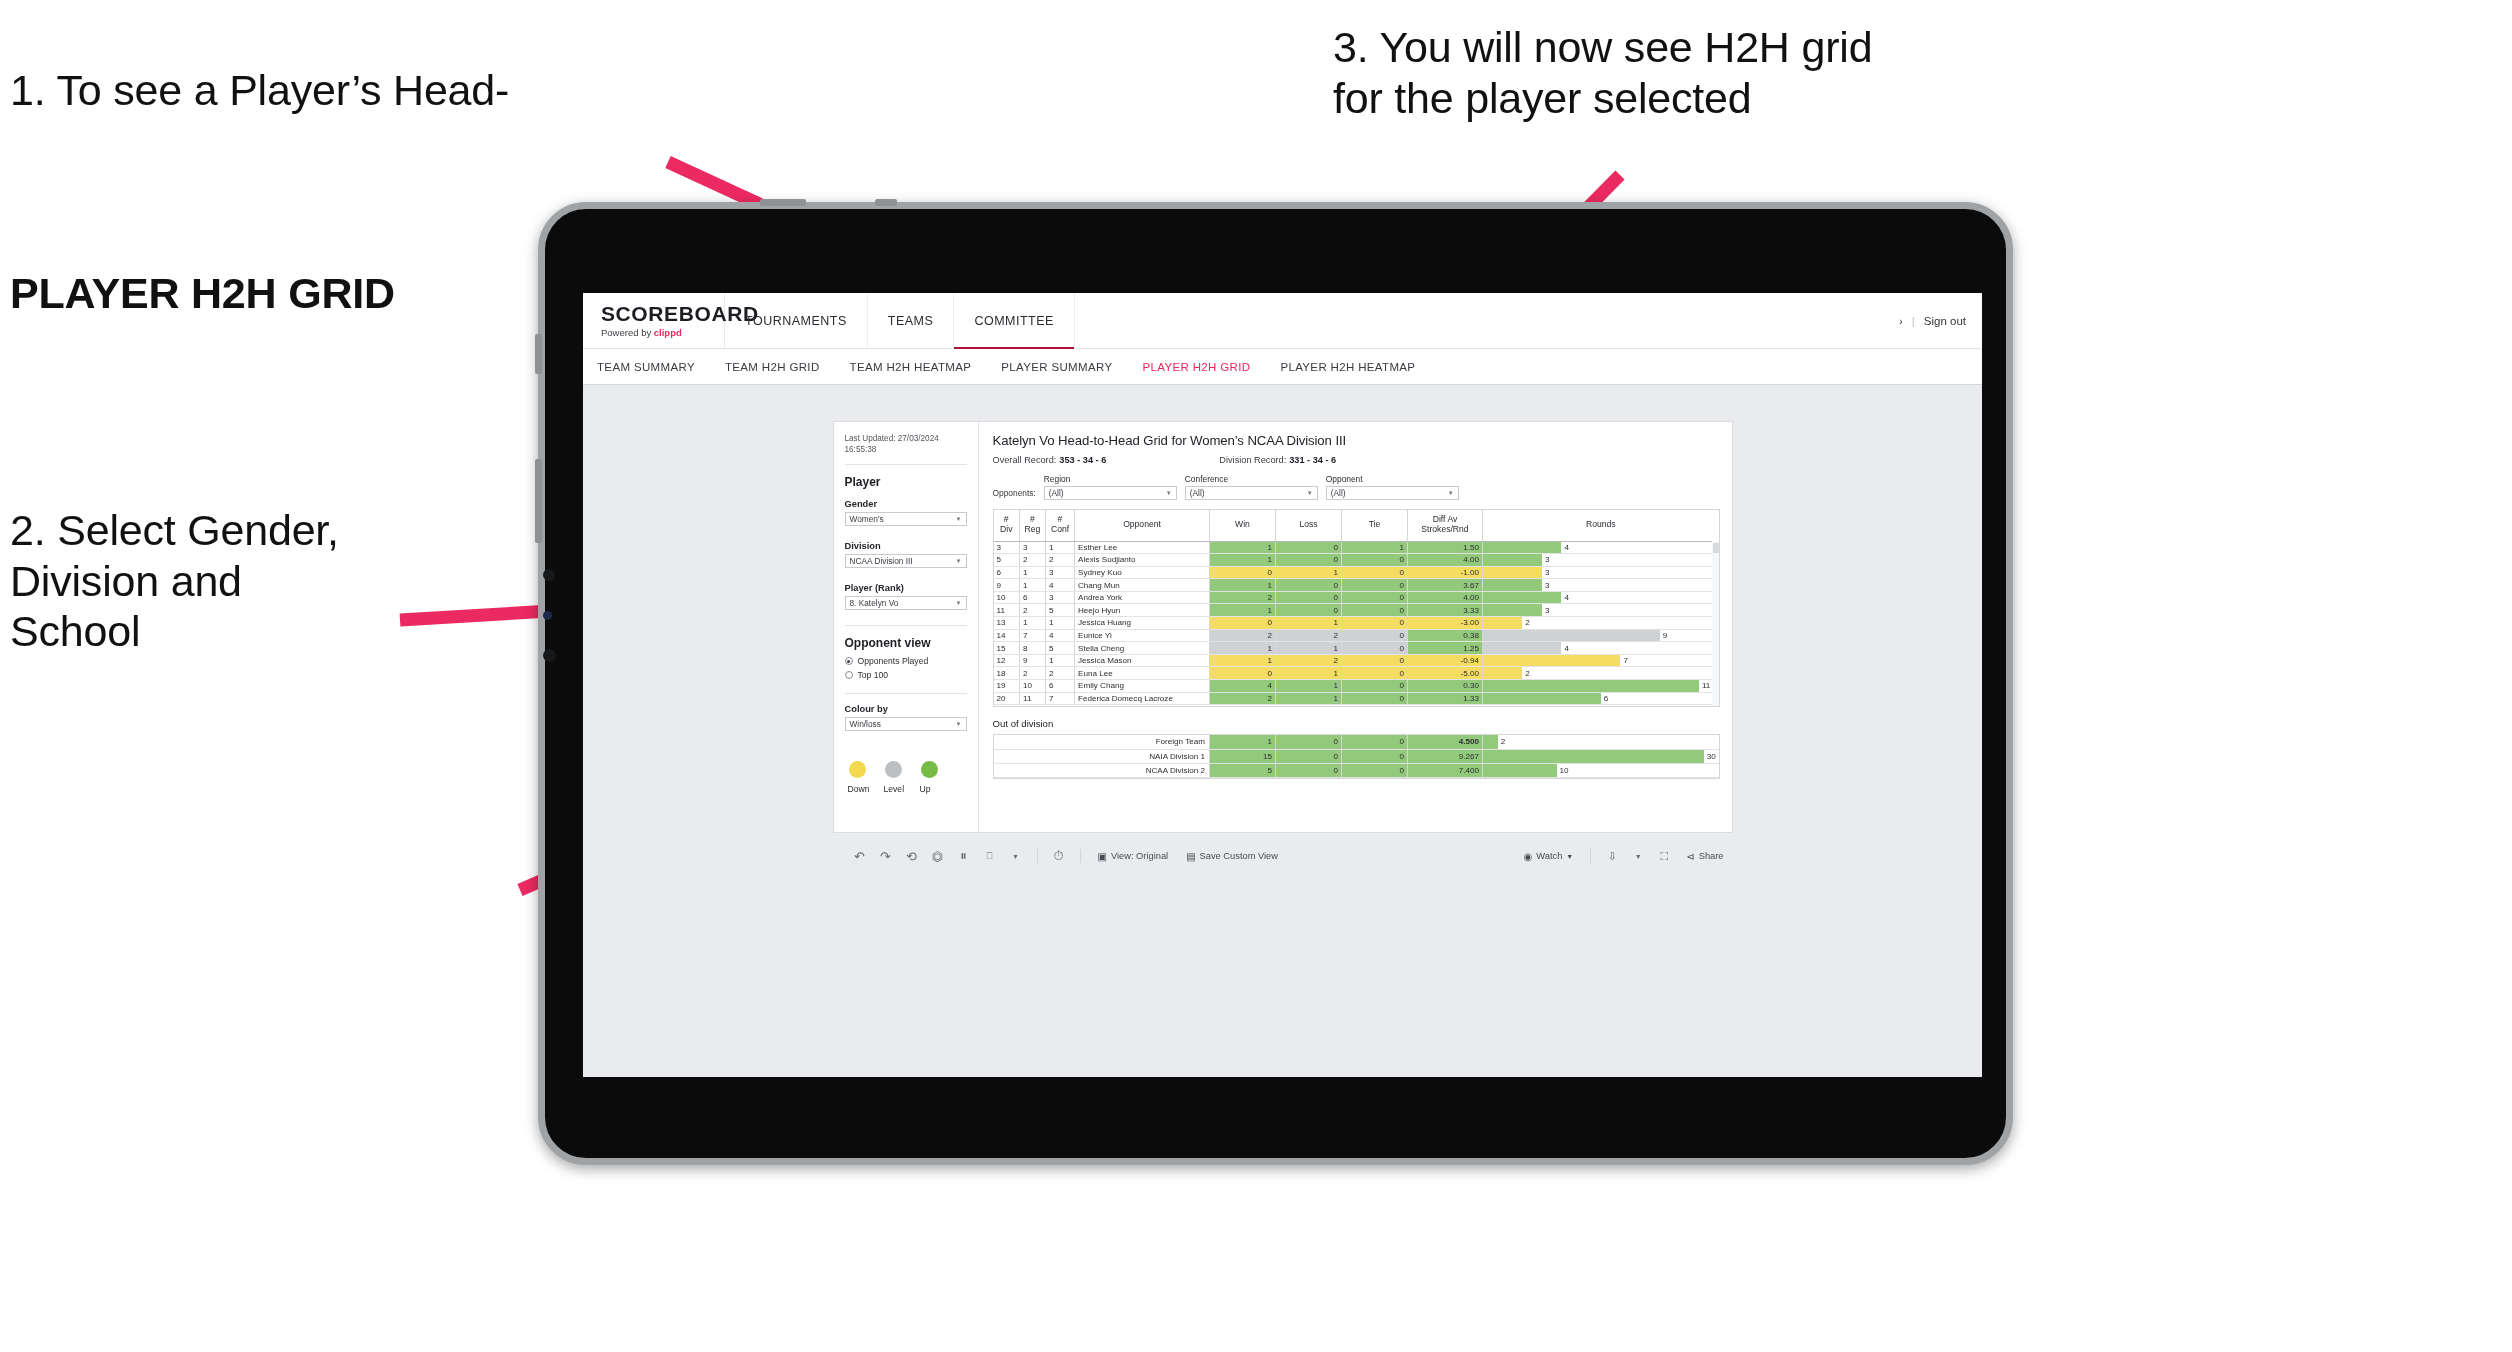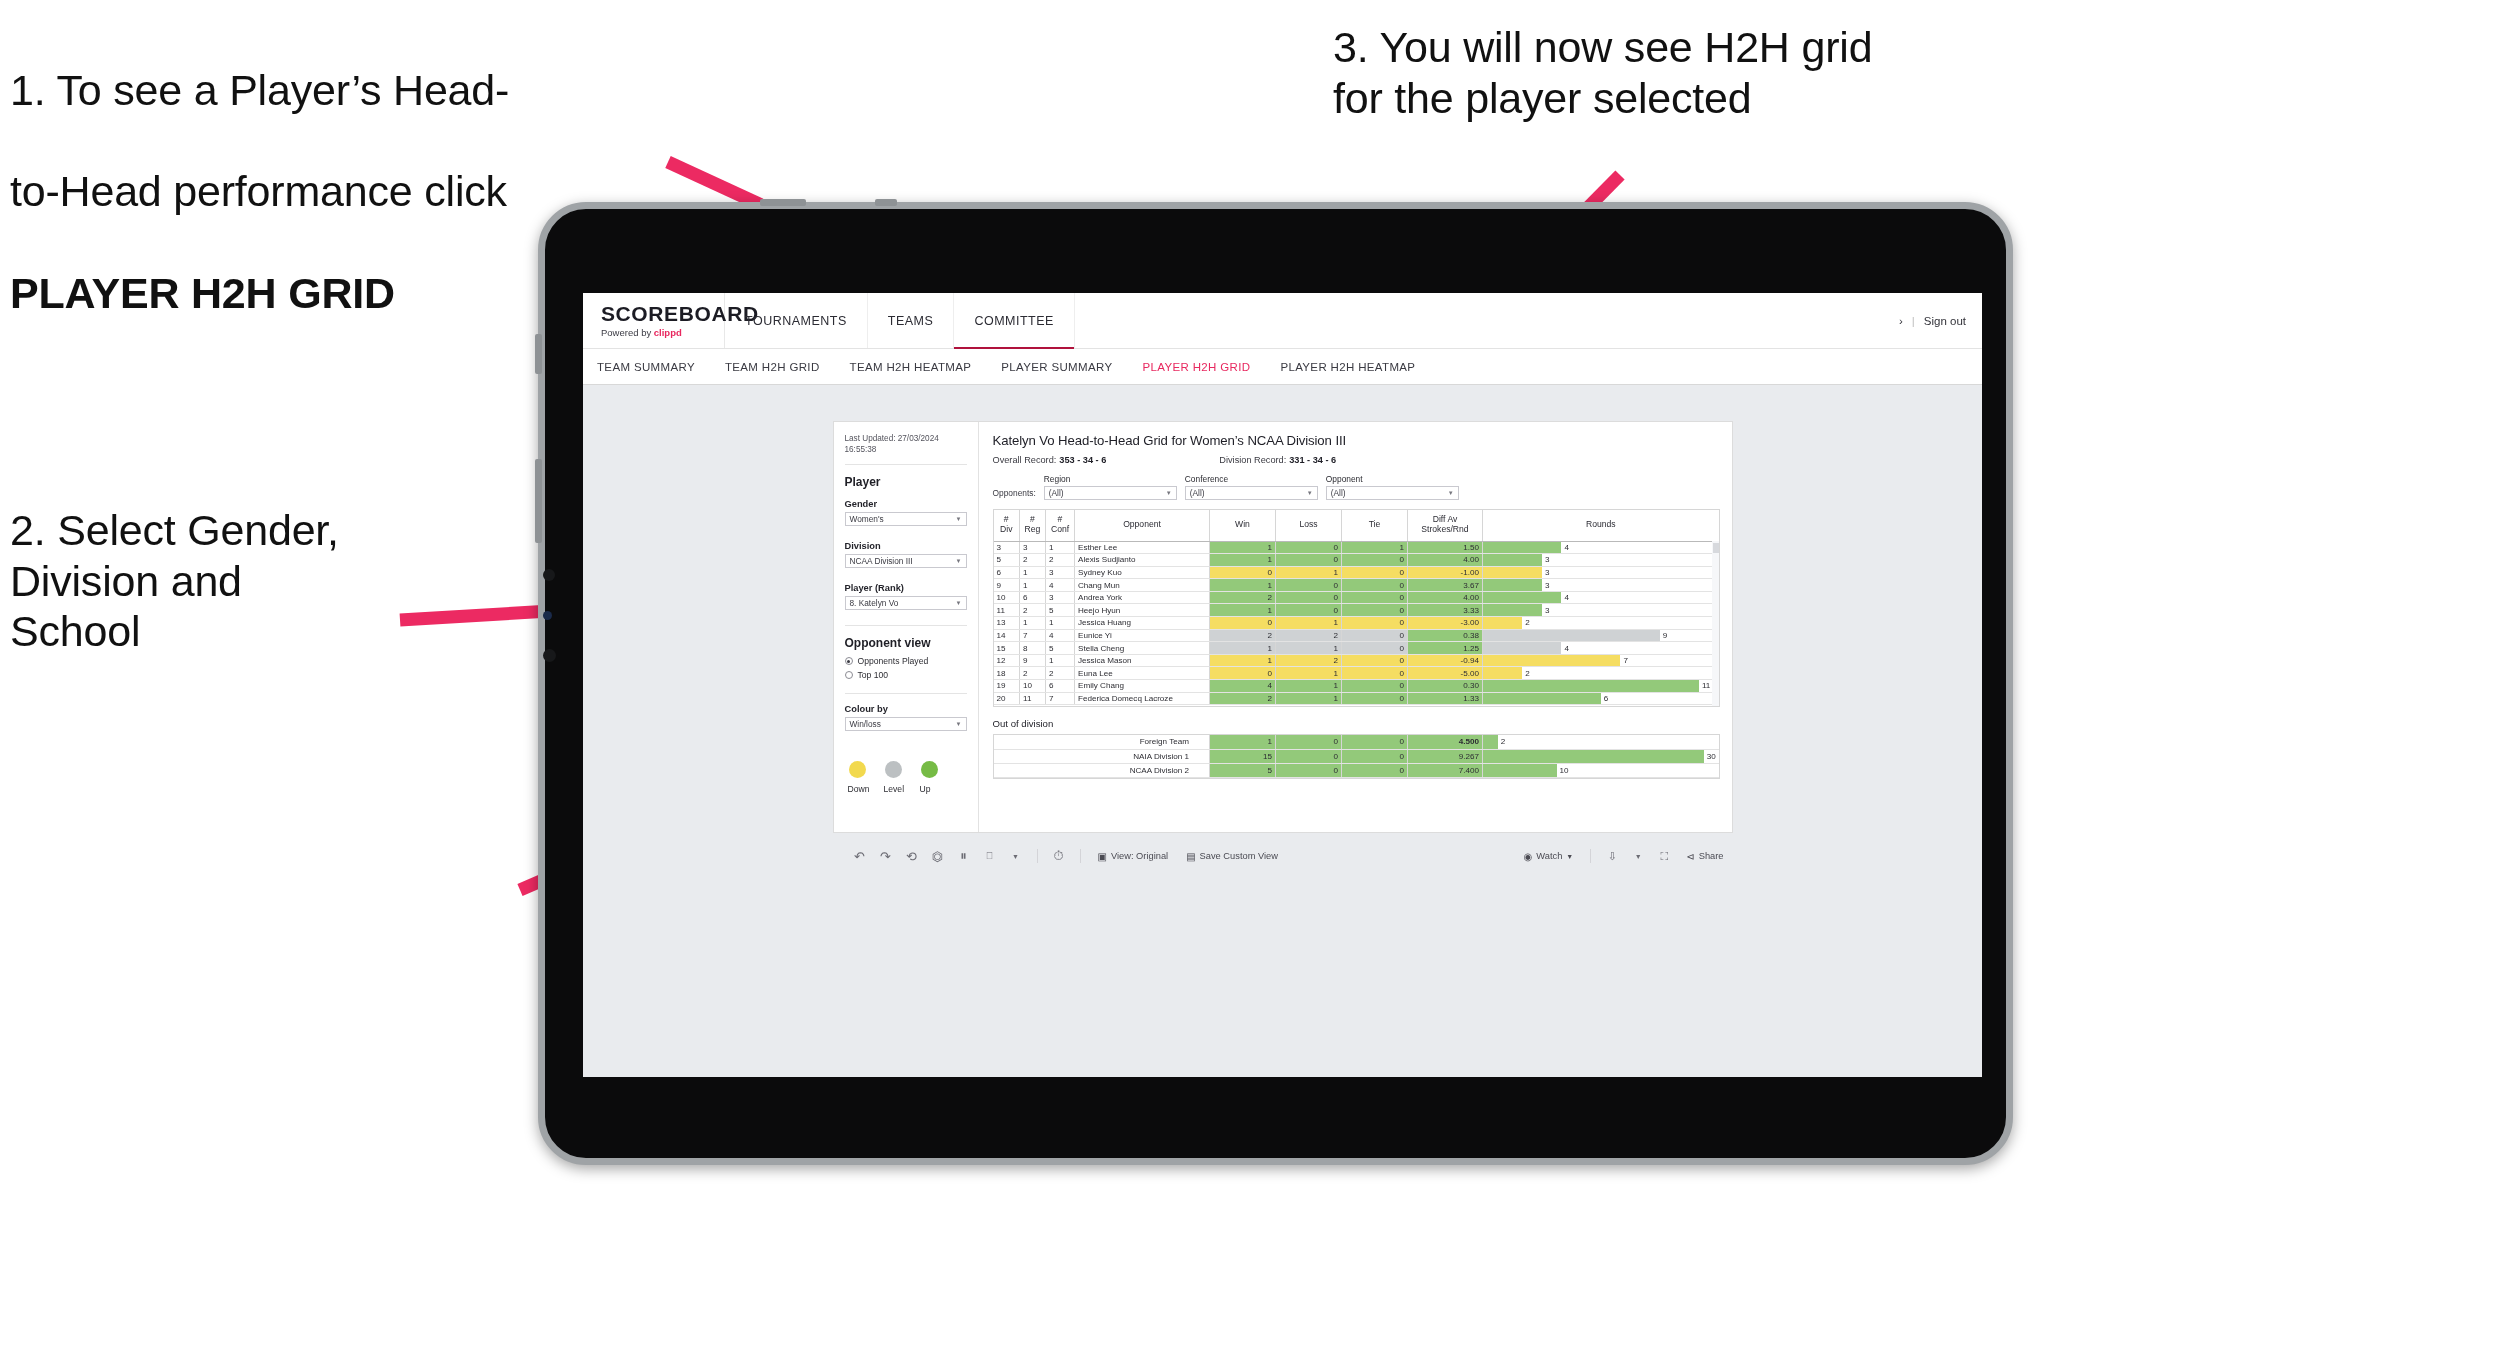--- a/index.html
+++ b/index.html
@@ -163,41 +163,41 @@
   td.rounds { padding:0; position:relative; }
   .rbar { position:absolute; left:0; top:0; bottom:0; }
   .rlabel { position:absolute; top:0; bottom:0; display:flex; align-items:center; padding-left:3px; }
   .scrollbar-track { position:absolute; right:0; top:31px; bottom:0; width:7px; background:#f6f7f9; }
   .scrollbar-thumb { position:absolute; right:1px; top:33px; width:6px; height:10px; background:#d7d9dd; }
 
   
   #ood-title { font-size:9.6px; color:#1e1e26; margin-top:11px; }
   #ood { margin-top:5px; border:1px solid #d6d6d6; }
   #ood table td { height:14px; }
-  td.oodname { text-align:right; padding-right:20px; }
+  td.oodname { text-align:right; padding-right:4px; }
 
   
   #toolbar {
     margin: 10px auto 0 auto; width: 900px; height: 26px;
     display:flex; align-items:center; gap: 0;
     font-size:9.3px; color:#4b4b53; padding-left: 14px;
   }
   .tb-ic { width:26px; display:flex; align-items:center; justify-content:center; font-size:13px; color:#6c6c74; }
   .tb-div { width:1px; height:14px; background:#d4d4d8; margin: 0 8px; }
   .tb-btn { display:flex; align-items:center; gap:4px; padding: 0 9px; }
   .tb-sp { flex:1; }
 </style>
 </head>
 <body>
 
 <div id="stage">
 
   <div class="anno" id="anno-1">
     <span>1. To see a Player’s Head-</span><br>
-    <span>to-Head performance click</span><br>
+    <br>
     <b>PLAYER H2H GRID</b>
   </div>
 
   <div class="anno" id="anno-2">2. Select Gender,
 Division and
 School</div>
   <div class="anno" id="anno-4">3. You will now see H2H grid
 for the player selected</div>
 
   <svg class="arrow-svg" viewBox="0 0 2512 1352">

